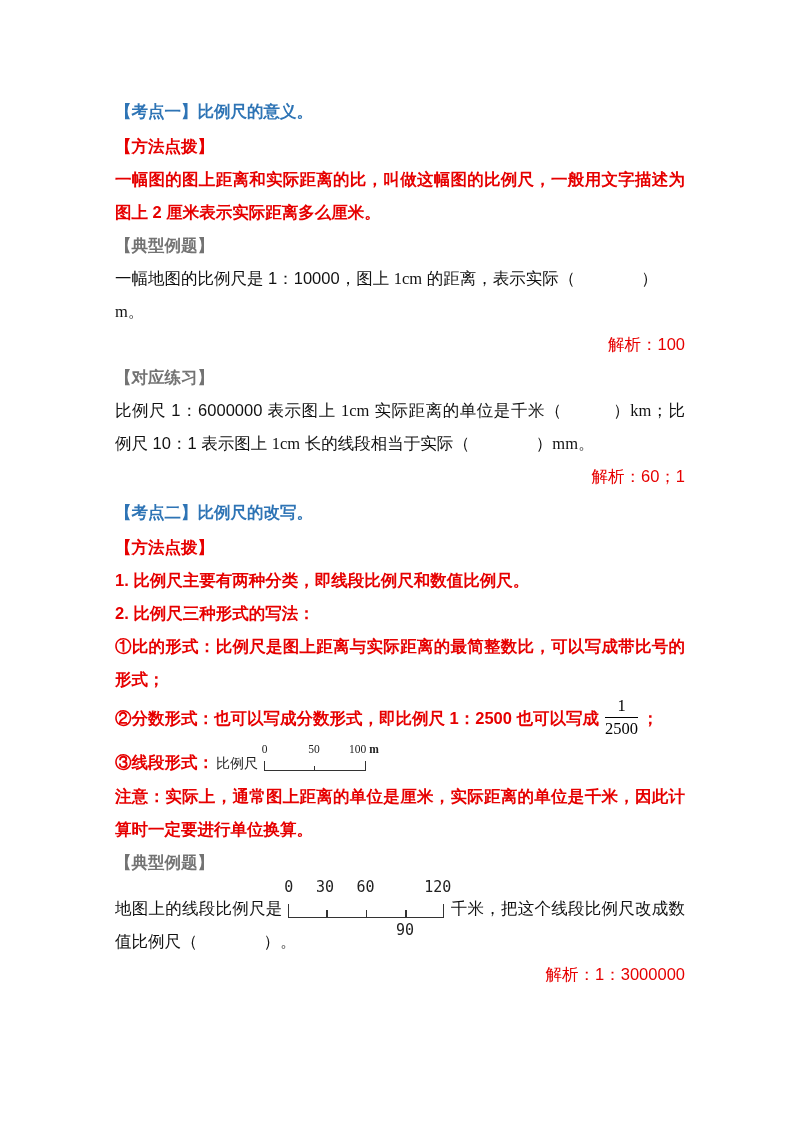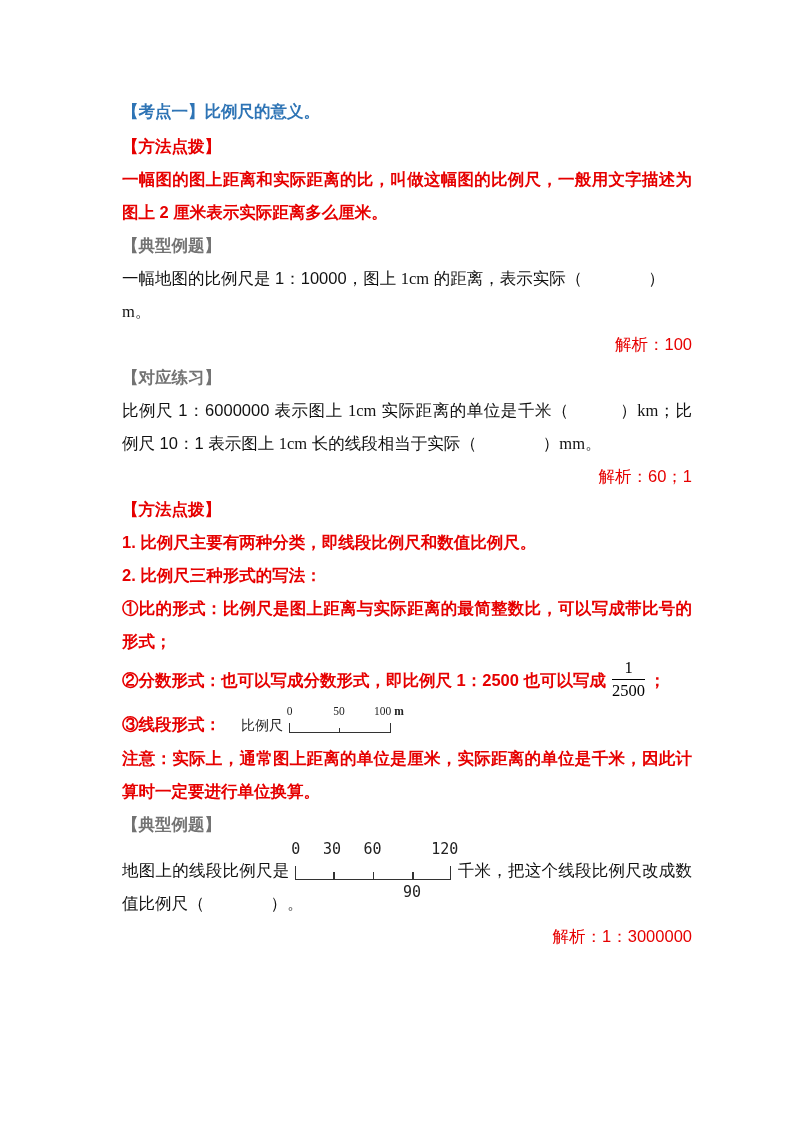--- a/index.html
+++ b/index.html
@@ -1,39 +1,39 @@
 <!DOCTYPE html>
 <html><head>
 <meta charset="utf-8">
 <style>
   html,body{margin:0;padding:0;}
   body{
     width:793px;height:1122px;background:#ffffff;position:relative;
     font-family:"Liberation Sans",sans-serif;color:#111111;overflow:hidden;
   }
-  .doc{position:absolute;left:122px;top:92px;width:570px;}
+  .doc{position:absolute;left:115px;top:92px;width:570px;}
   .doc p{margin:0;font-size:16.5px;line-height:33px;}
   .jf{text-align:justify;}
   .red{color:#e60000;text-align:right;}
   .rb{color:#e60000;font-weight:bold;}
   .bb{font-weight:bold;color:#737373;}
   .h-blue{color:#2e74b5;font-weight:bold;font-size:22px;line-height:34px;margin:3px 0 2px 0 !important;}
   .u{font-family:"Liberation Serif",serif;}
 
   
   .fraction{
     display:inline-block;vertical-align:middle;margin:0 4px 4px 6px;text-align:center;
     color:#000;font-family:"Liberation Serif",serif;font-weight:normal;
     font-size:16.5px;line-height:20px;
   }
   .fr-num{display:block;border-bottom:1.5px solid #000;padding:0 7px 1px 7px;}
   .fr-den{display:block;padding-top:1px;}
 
   
-  .sb1-label{font-size:14px;color:#222;font-weight:normal;margin-left:20px;}
+  .sb1-label{font-size:14px;color:#222;font-weight:normal;margin-left:2px;}
   .sb1{
     display:inline-block;position:relative;width:132px;height:30px;vertical-align:-5px;
     margin-left:4px;font-family:"Liberation Serif",serif;color:#222;font-weight:normal;
   }
   .sb1-num{position:absolute;top:0;font-size:11.5px;line-height:12px;white-space:nowrap;}
   .sb1-n0{left:2px;transform:translateX(-40%);}
   .sb1-n50{left:52px;transform:translateX(-50%);}
   .sb1-n100{left:102px;transform:translateX(-50%);}
   .sb1-unit{font-weight:bold;margin-left:3px;font-size:11.5px;}
   .sb1-bar{
@@ -71,20 +71,21 @@
   <p class="rb jf">一幅图的图上距离和实际距离的比，叫做这幅图的比例尺，一般用文字描述为图上 2 厘米表示实际距离多么厘米。</p>
 
   <p class="bb">【典型例题】</p>
   <p><span>一幅地图的比例尺是 1：10000，图上 </span><span class="u">1cm</span><span> 的距离，表示实际（　　　　）</span><span class="u">m</span><span>。</span></p>
   <p class="red">解析：100</p>
 
   <p class="bb">【对应练习】</p>
   <p class="jf"><span>比例尺 1：6000000 表示图上 </span><span class="u">1cm</span><span> 实际距离的单位是千米（　　　）</span><span class="u">km</span><span>；比例尺 10：1 表示图上 </span><span class="u">1cm</span><span> 长的线段相当于实际（　　　　）</span><span class="u">mm</span><span>。</span></p>
   <p class="red">解析：60；1</p>
 
+  <p class="h-blue">【考点二】比例尺的改写。</p>
 
   <p class="rb">【方法点拨】</p>
   <p class="rb">1. 比例尺主要有两种分类，即线段比例尺和数值比例尺。</p>
   <p class="rb">2. 比例尺三种形式的写法：</p>
   <p class="rb jf">①比的形式：比例尺是图上距离与实际距离的最简整数比，可以写成带比号的形式；</p>
 
   <p class="rb"><span>②分数形式：也可以写成分数形式，即比例尺 1：2500 也可以写成</span><span class="fraction"><span class="fr-num">1</span><span class="fr-den">2500</span></span><span>；</span></p>
 
   <p class="rb"><span>③线段形式：</span><span class="sb1-label">比例尺</span><span class="sb1"><span class="sb1-num sb1-n0">0</span><span class="sb1-num sb1-n50">50</span><span class="sb1-num sb1-n100"><span>100</span><span class="sb1-unit">m</span></span><span class="sb1-bar"></span><span class="sb1-tick"></span></span></p>
 

